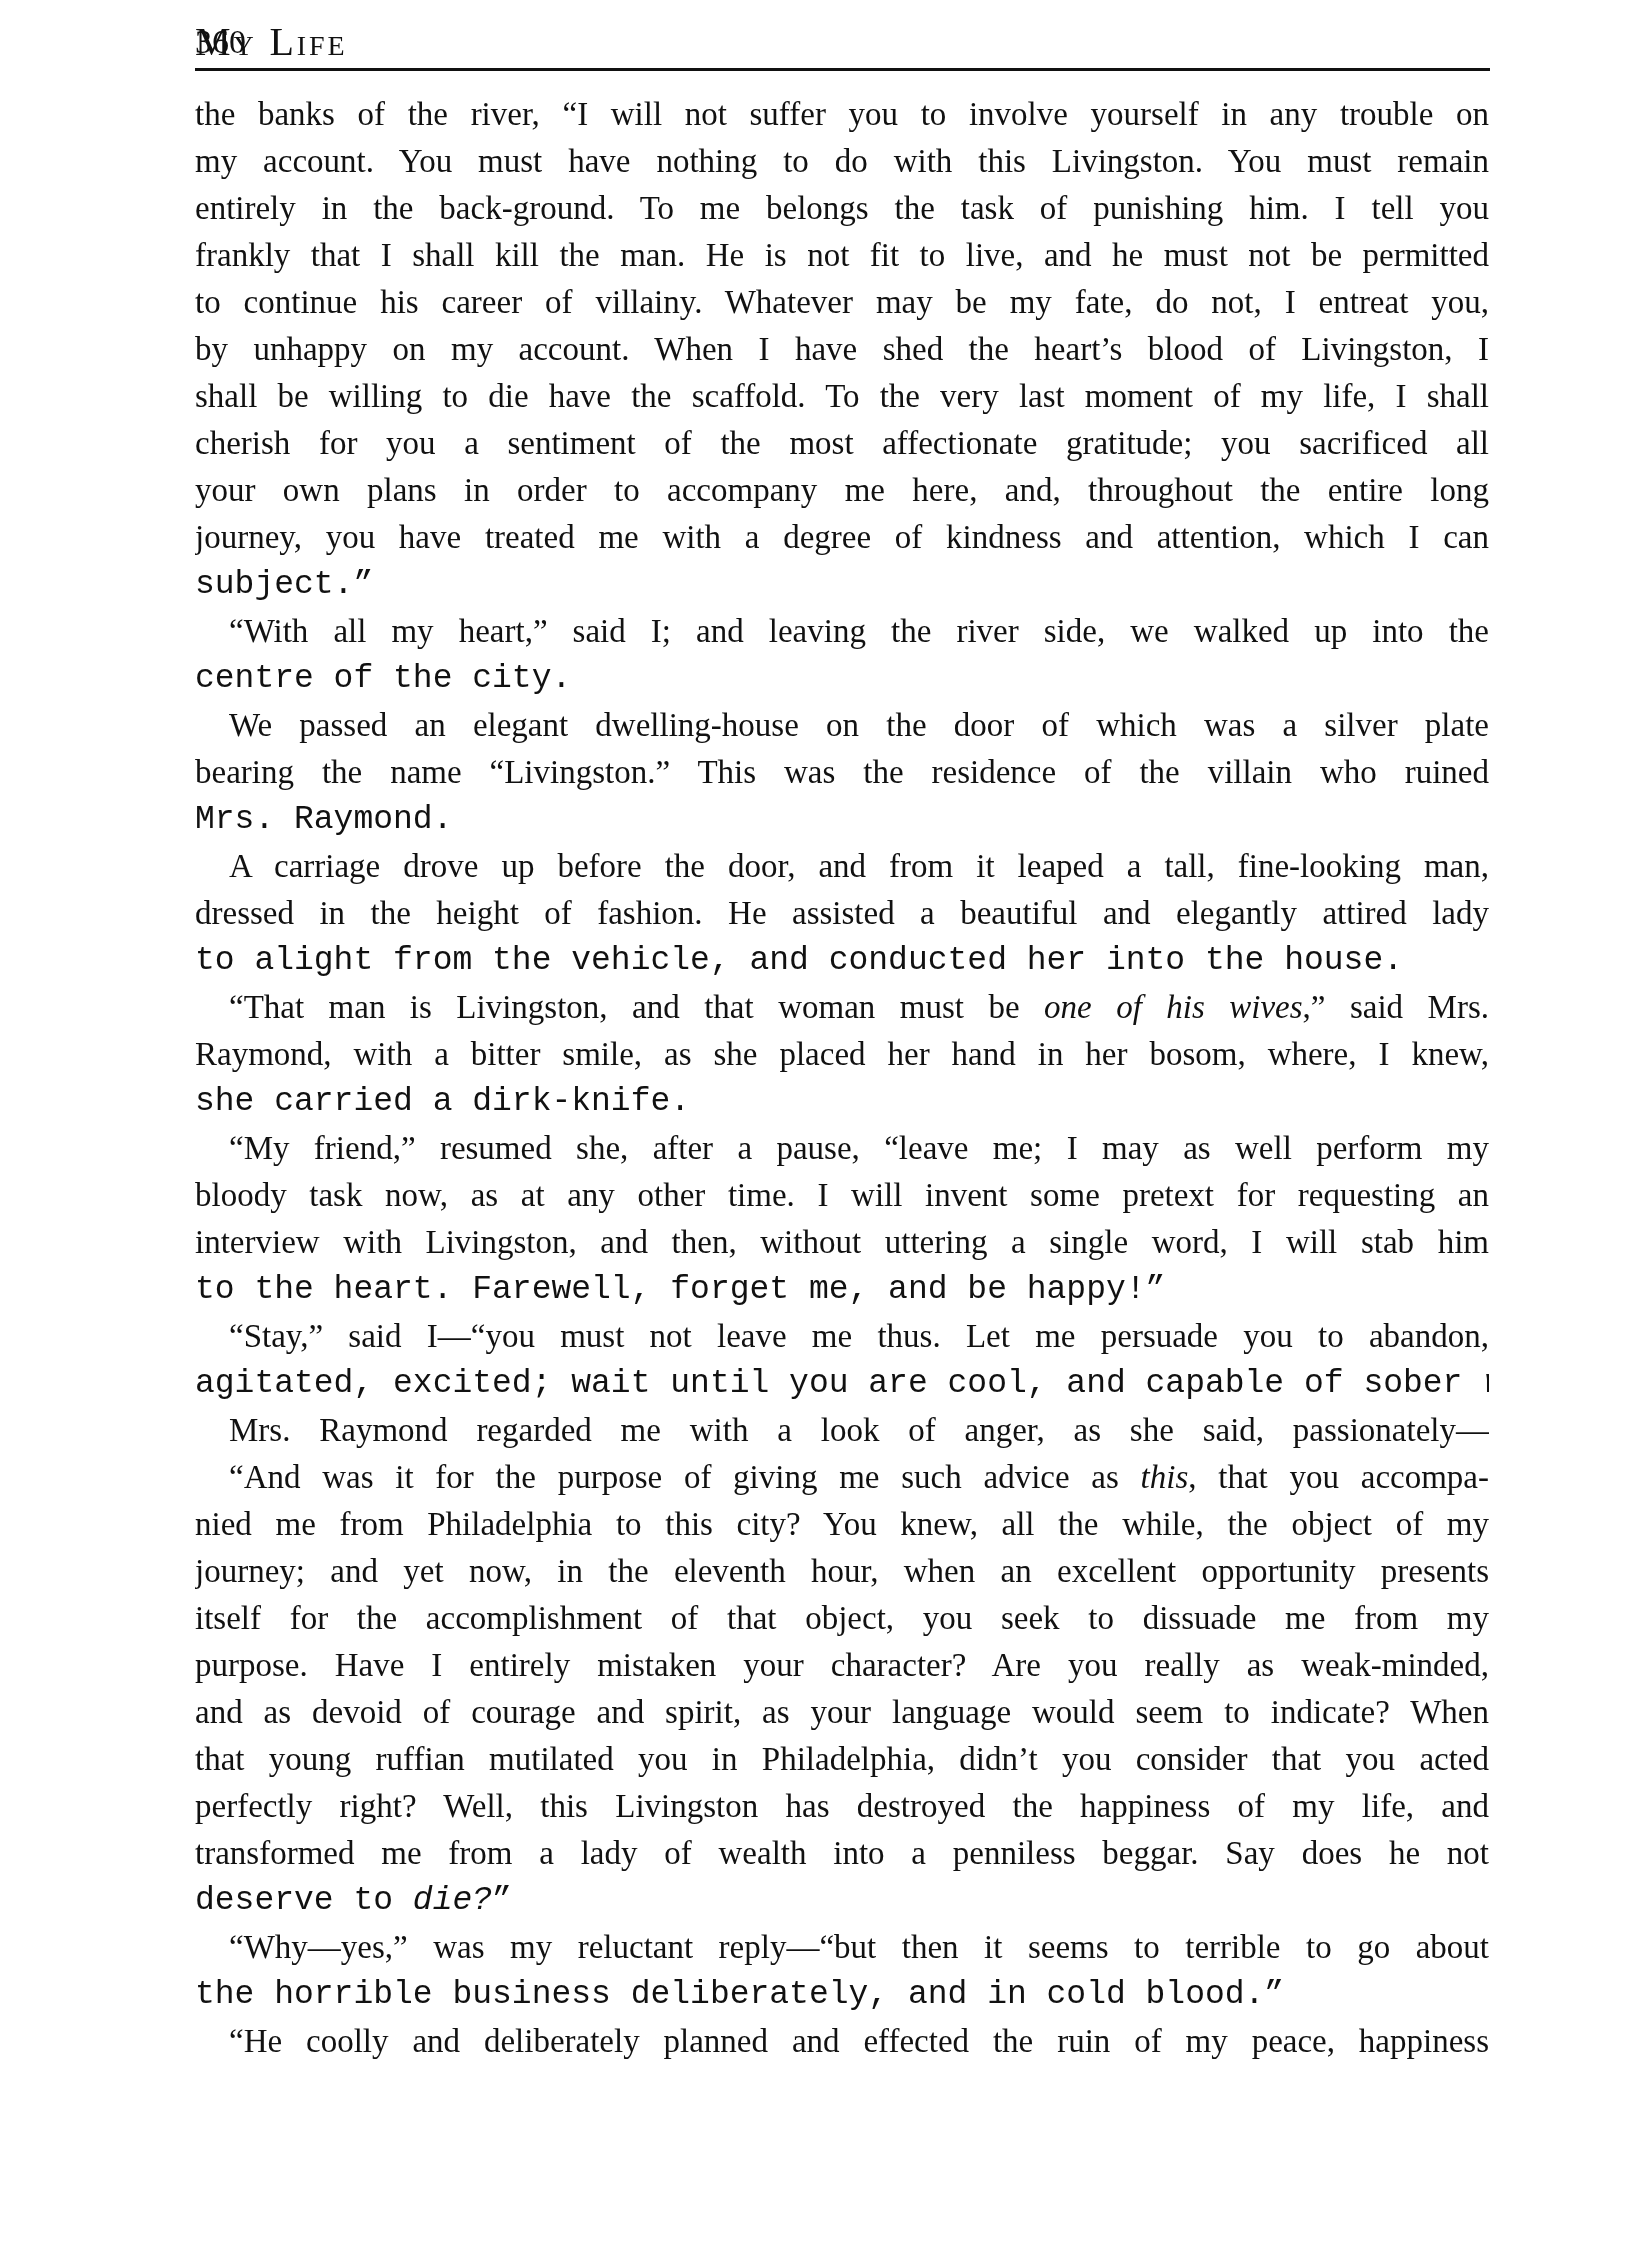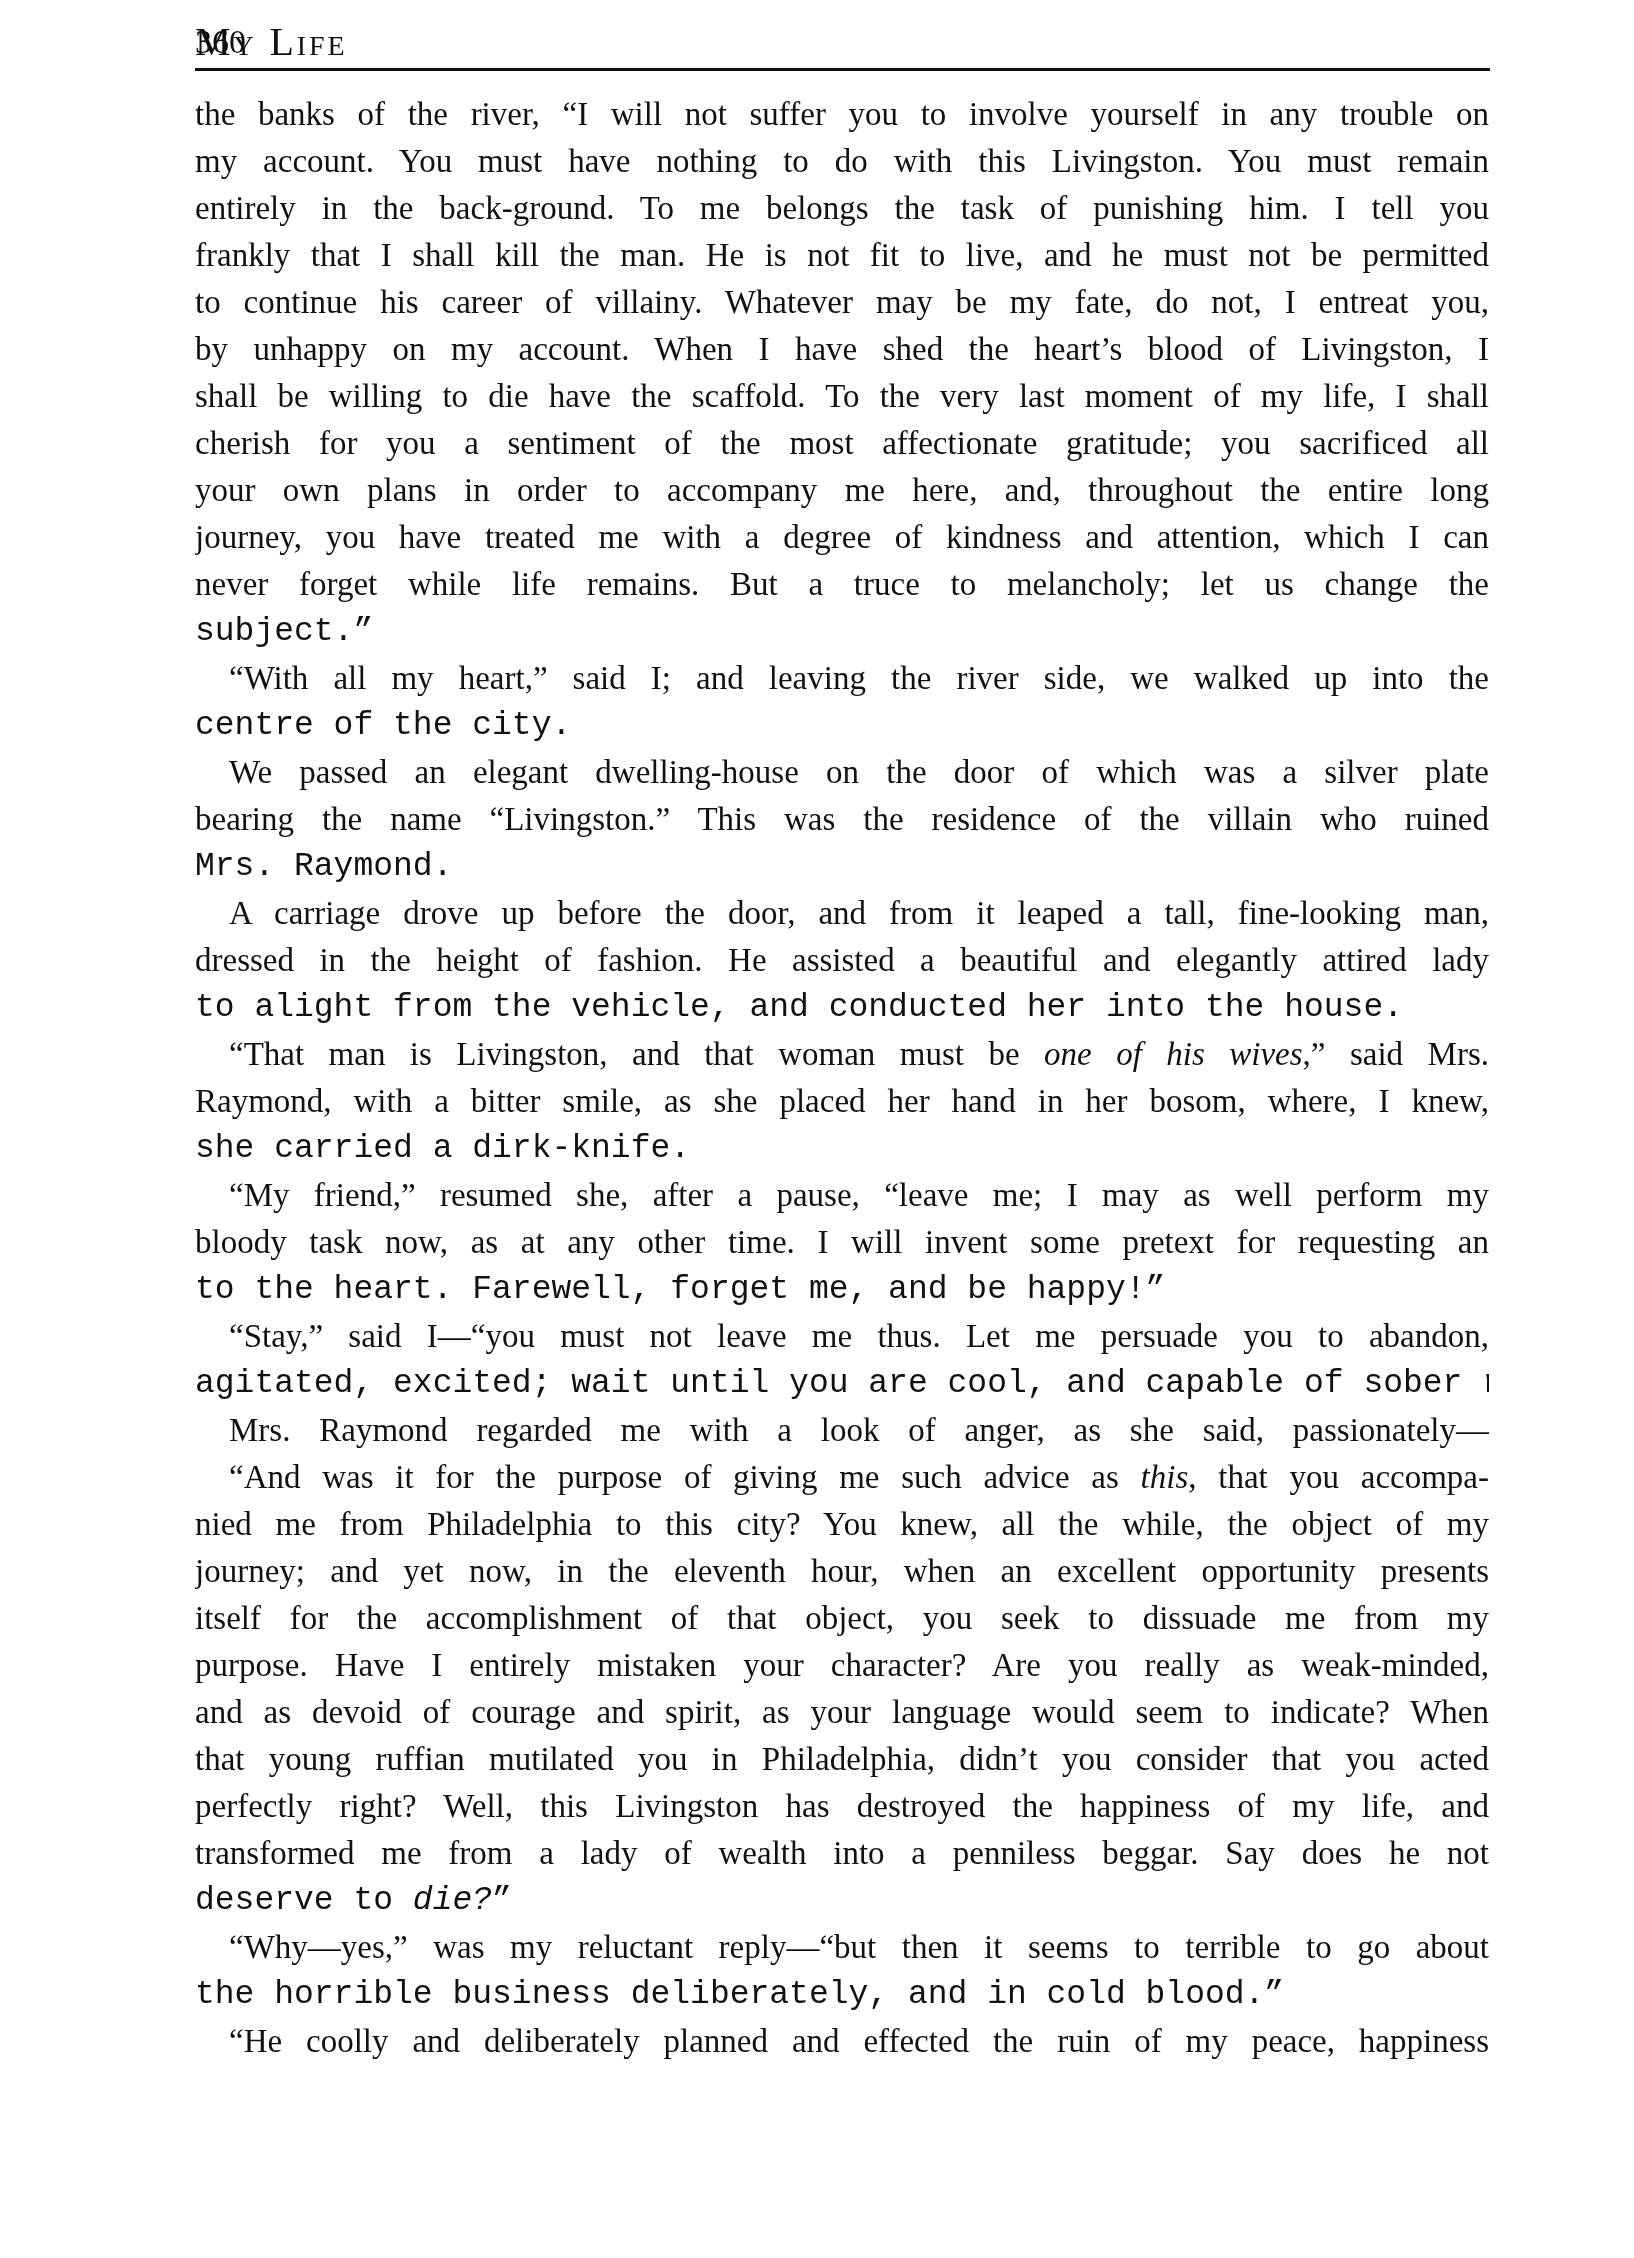--- a/index.html
+++ b/index.html
@@ -27,35 +27,35 @@
     <span class="line">the banks of the river, “I will not suffer you to involve yourself in any trouble on</span>
     <span class="line">my account. You must have nothing to do with this Livingston. You must remain</span>
     <span class="line">entirely in the back-ground. To me belongs the task of punishing him. I tell you</span>
     <span class="line">frankly that I shall kill the man. He is not fit to live, and he must not be permitted</span>
     <span class="line">to continue his career of villainy. Whatever may be my fate, do not, I entreat you,</span>
     <span class="line">by unhappy on my account. When I have shed the heart’s blood of Livingston, I</span>
     <span class="line">shall be willing to die have the scaffold. To the very last moment of my life, I shall</span>
     <span class="line">cherish for you a sentiment of the most affectionate gratitude; you sacrificed all</span>
     <span class="line">your own plans in order to accompany me here, and, throughout the entire long</span>
     <span class="line">journey, you have treated me with a degree of kindness and attention, which I can</span>
-    <span class="line">never forget while life remains. But a truce to melancholy; let us change the</span>
     <span class="line last">subject.”</span>
     <span class="line indent">“With all my heart,” said I; and leaving the river side, we walked up into the</span>
     <span class="line last">centre of the city.</span>
     <span class="line indent">We passed an elegant dwelling-house on the door of which was a silver plate</span>
     <span class="line">bearing the name “Livingston.” This was the residence of the villain who ruined</span>
     <span class="line last">Mrs. Raymond.</span>
     <span class="line indent">A carriage drove up before the door, and from it leaped a tall, fine-looking man,</span>
     <span class="line">dressed in the height of fashion. He assisted a beautiful and elegantly attired lady</span>
     <span class="line last">to alight from the vehicle, and conducted her into the house.</span>
     <span class="line indent">“That man is Livingston, and that woman must be <i>one of his wives</i>,” said Mrs.</span>
     <span class="line">Raymond, with a bitter smile, as she placed her hand in her bosom, where, I knew,</span>
     <span class="line last">she carried a dirk-knife.</span>
     <span class="line indent">“My friend,” resumed she, after a pause, “leave me; I may as well perform my</span>
     <span class="line">bloody task now, as at any other time. I will invent some pretext for requesting an</span>
+    <span class="line">interview with Livingston, and then, without uttering a single word, I will stab him</span>
     <span class="line last">to the heart. Farewell, forget me, and be happy!”</span>
     <span class="line indent">“Stay,” said I—“you must not leave me thus. Let me persuade you to abandon,</span>
     <span class="line last">agitated, excited; wait until you are cool, and capable of sober reflections.”</span>
     <span class="line indent">Mrs. Raymond regarded me with a look of anger, as she said, passionately—</span>
     <span class="line indent">“And was it for the purpose of giving me such advice as <i>this</i>, that you accompa-</span>
     <span class="line">nied me from Philadelphia to this city? You knew, all the while, the object of my</span>
     <span class="line">journey; and yet now, in the eleventh hour, when an excellent opportunity presents</span>
     <span class="line">itself for the accomplishment of that object, you seek to dissuade me from my</span>
     <span class="line">purpose. Have I entirely mistaken your character? Are you really as weak-minded,</span>
     <span class="line">and as devoid of courage and spirit, as your language would seem to indicate? When</span>

